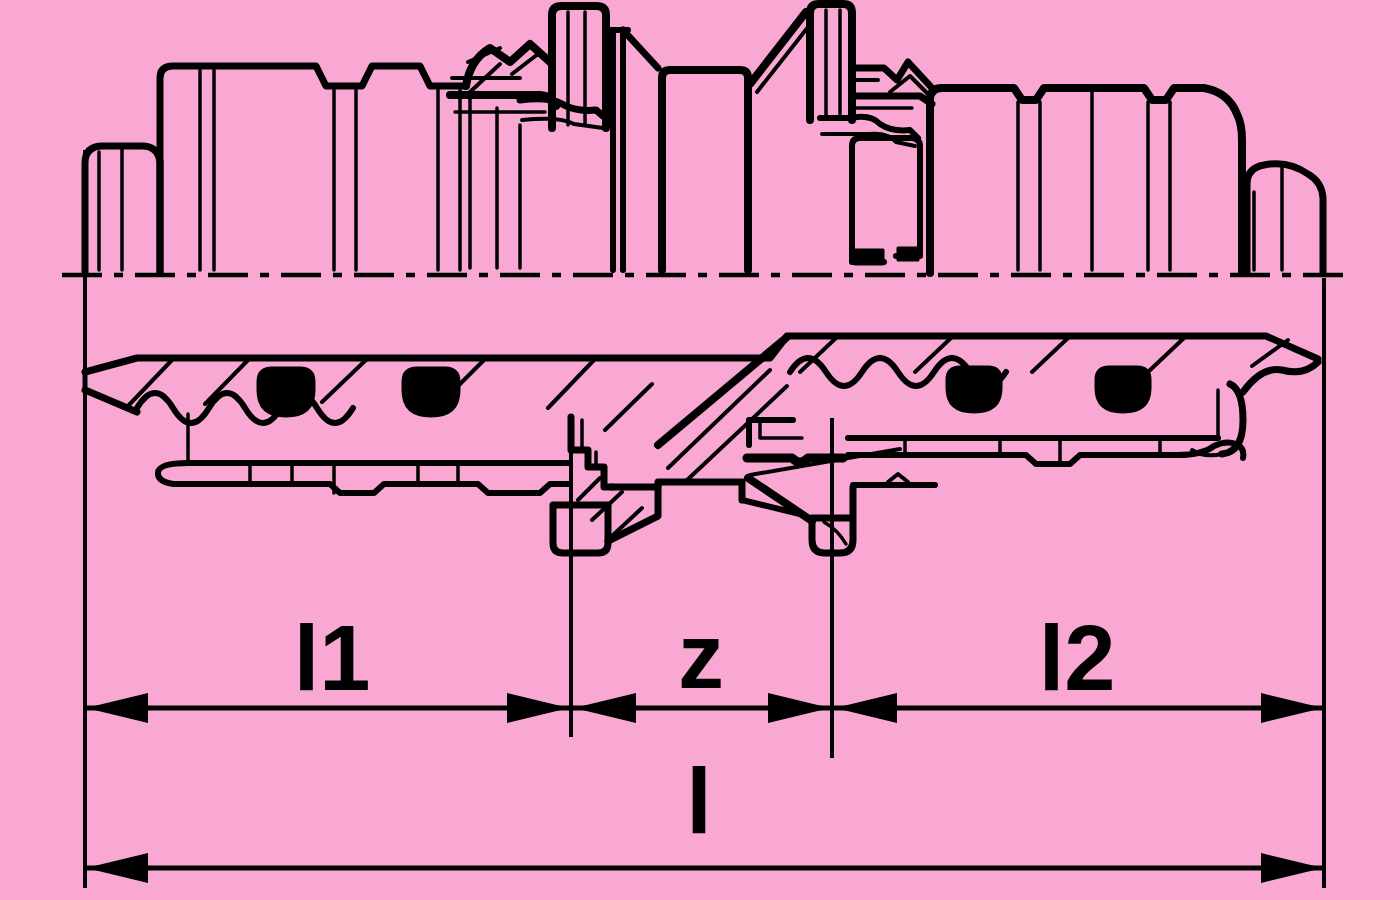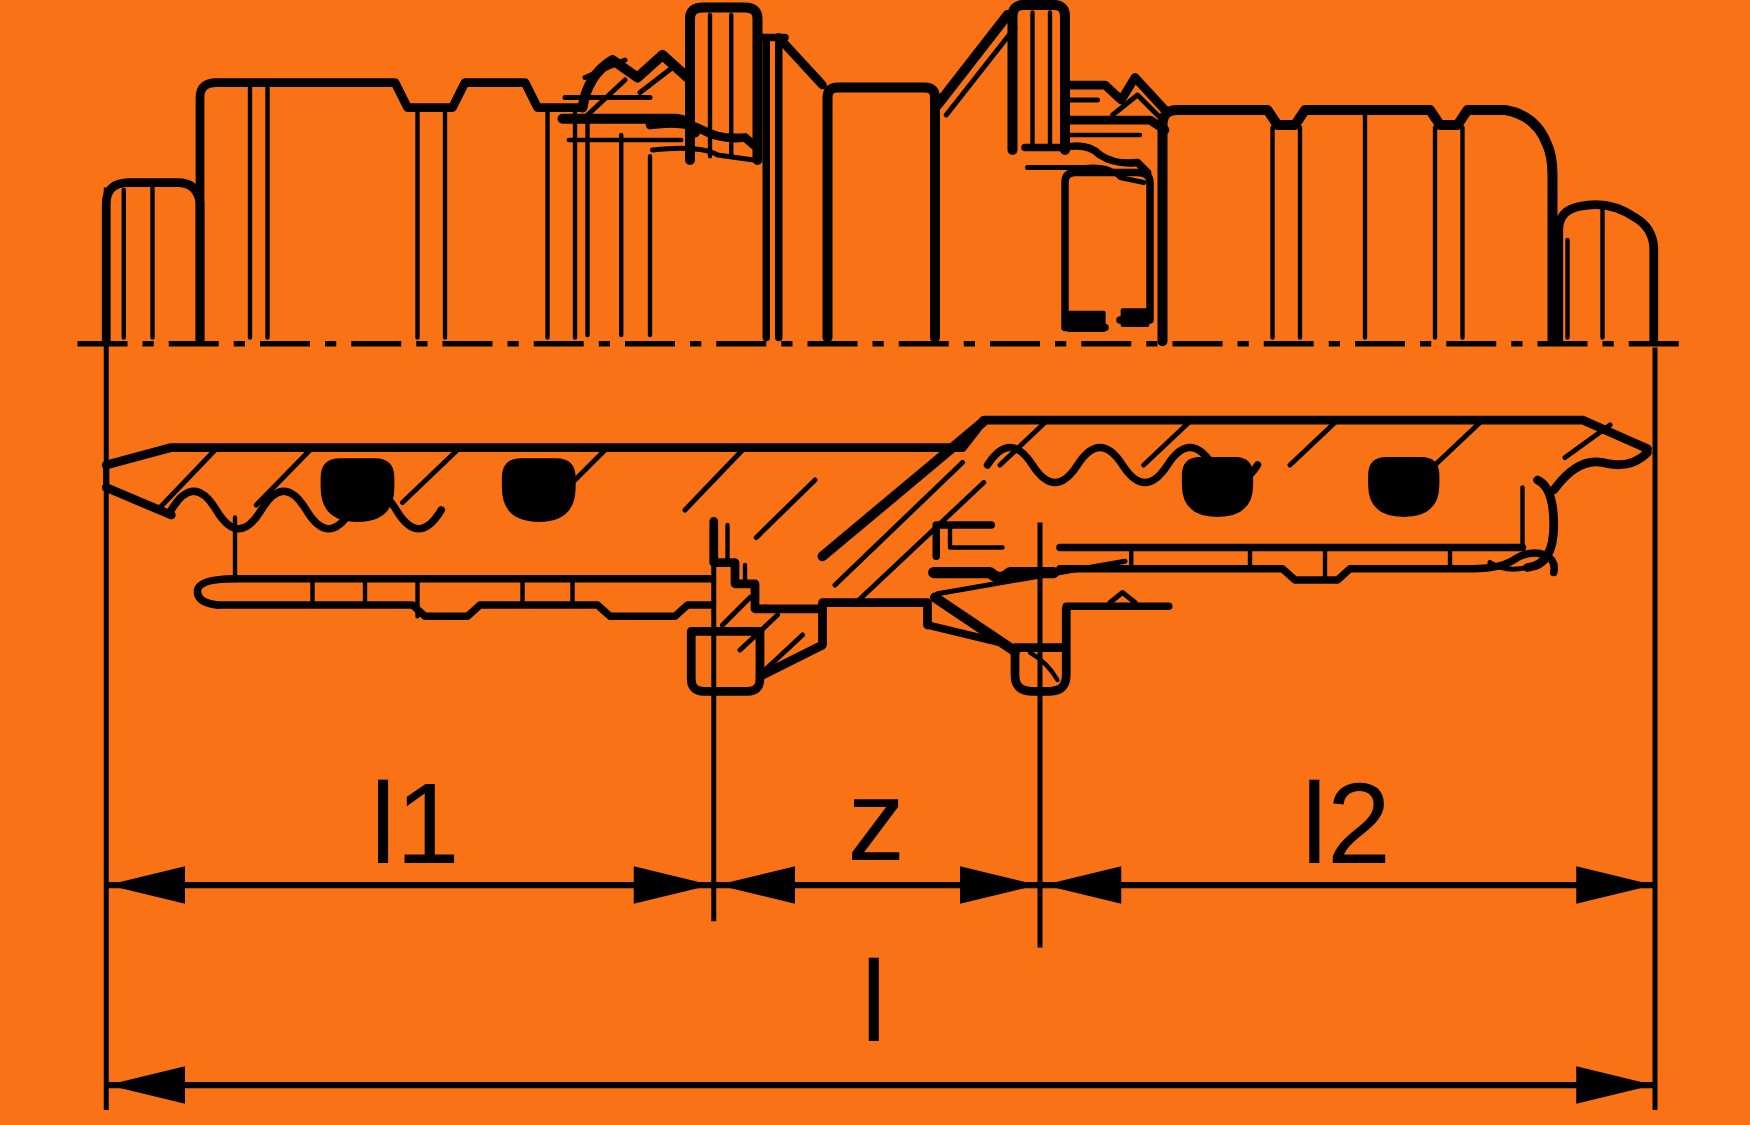--- a/index.html
+++ b/index.html
@@ -1,19 +1,20 @@
 <!DOCTYPE html>
 <html><head>
 <meta charset="utf-8">
 <style>
   html,body{margin:0;padding:0;background:#888;}
   .canvas{
     position:relative;width:1400px;height:900px;margin:0 auto;
-    background:#f97316;overflow:hidden;
+    background:#f9a8d4;overflow:hidden;
     font-family:"Liberation Sans", sans-serif;
+    font-weight:bold;
   }
   svg{position:absolute;inset:0;display:block;}
   
   .ln{fill:none;stroke:#000;stroke-linecap:round;stroke-linejoin:round;}
   .s9{stroke-width:9px;}
   .s8{stroke-width:8px;}
   .s7{stroke-width:7px;}
   .s6{stroke-width:6px;}
   .s5{stroke-width:5px;}
   .s4{stroke-width:4px;}

